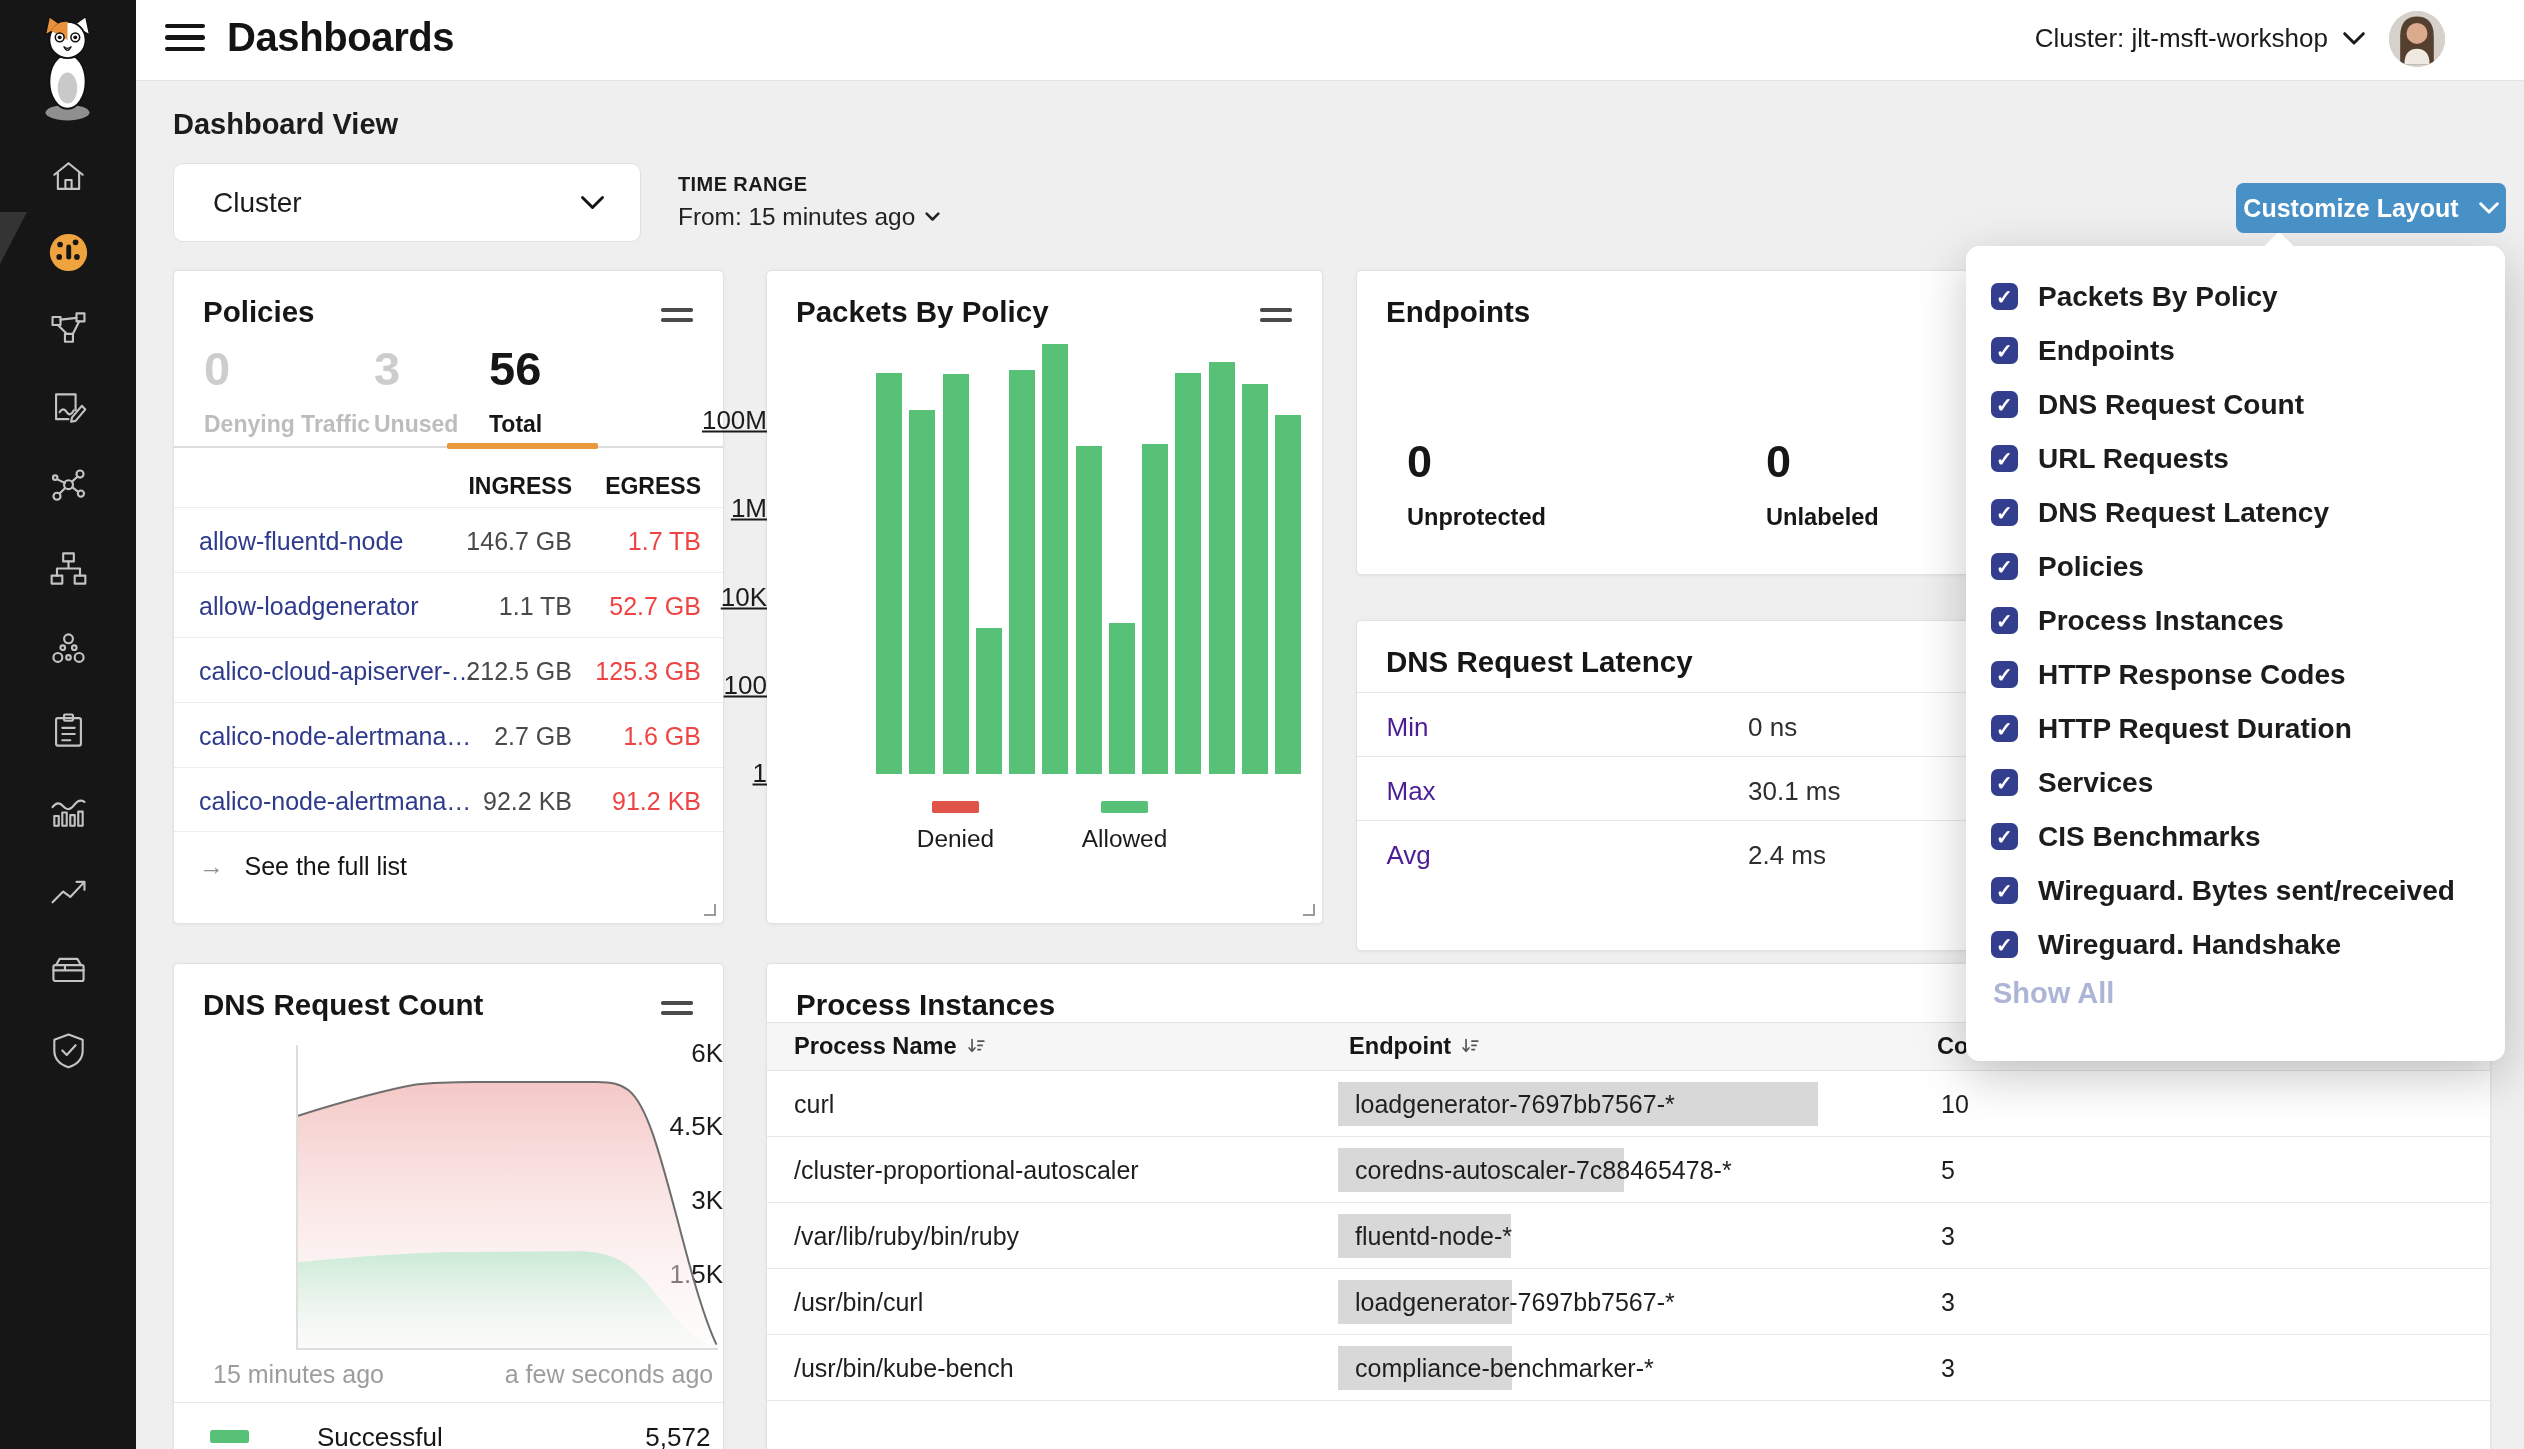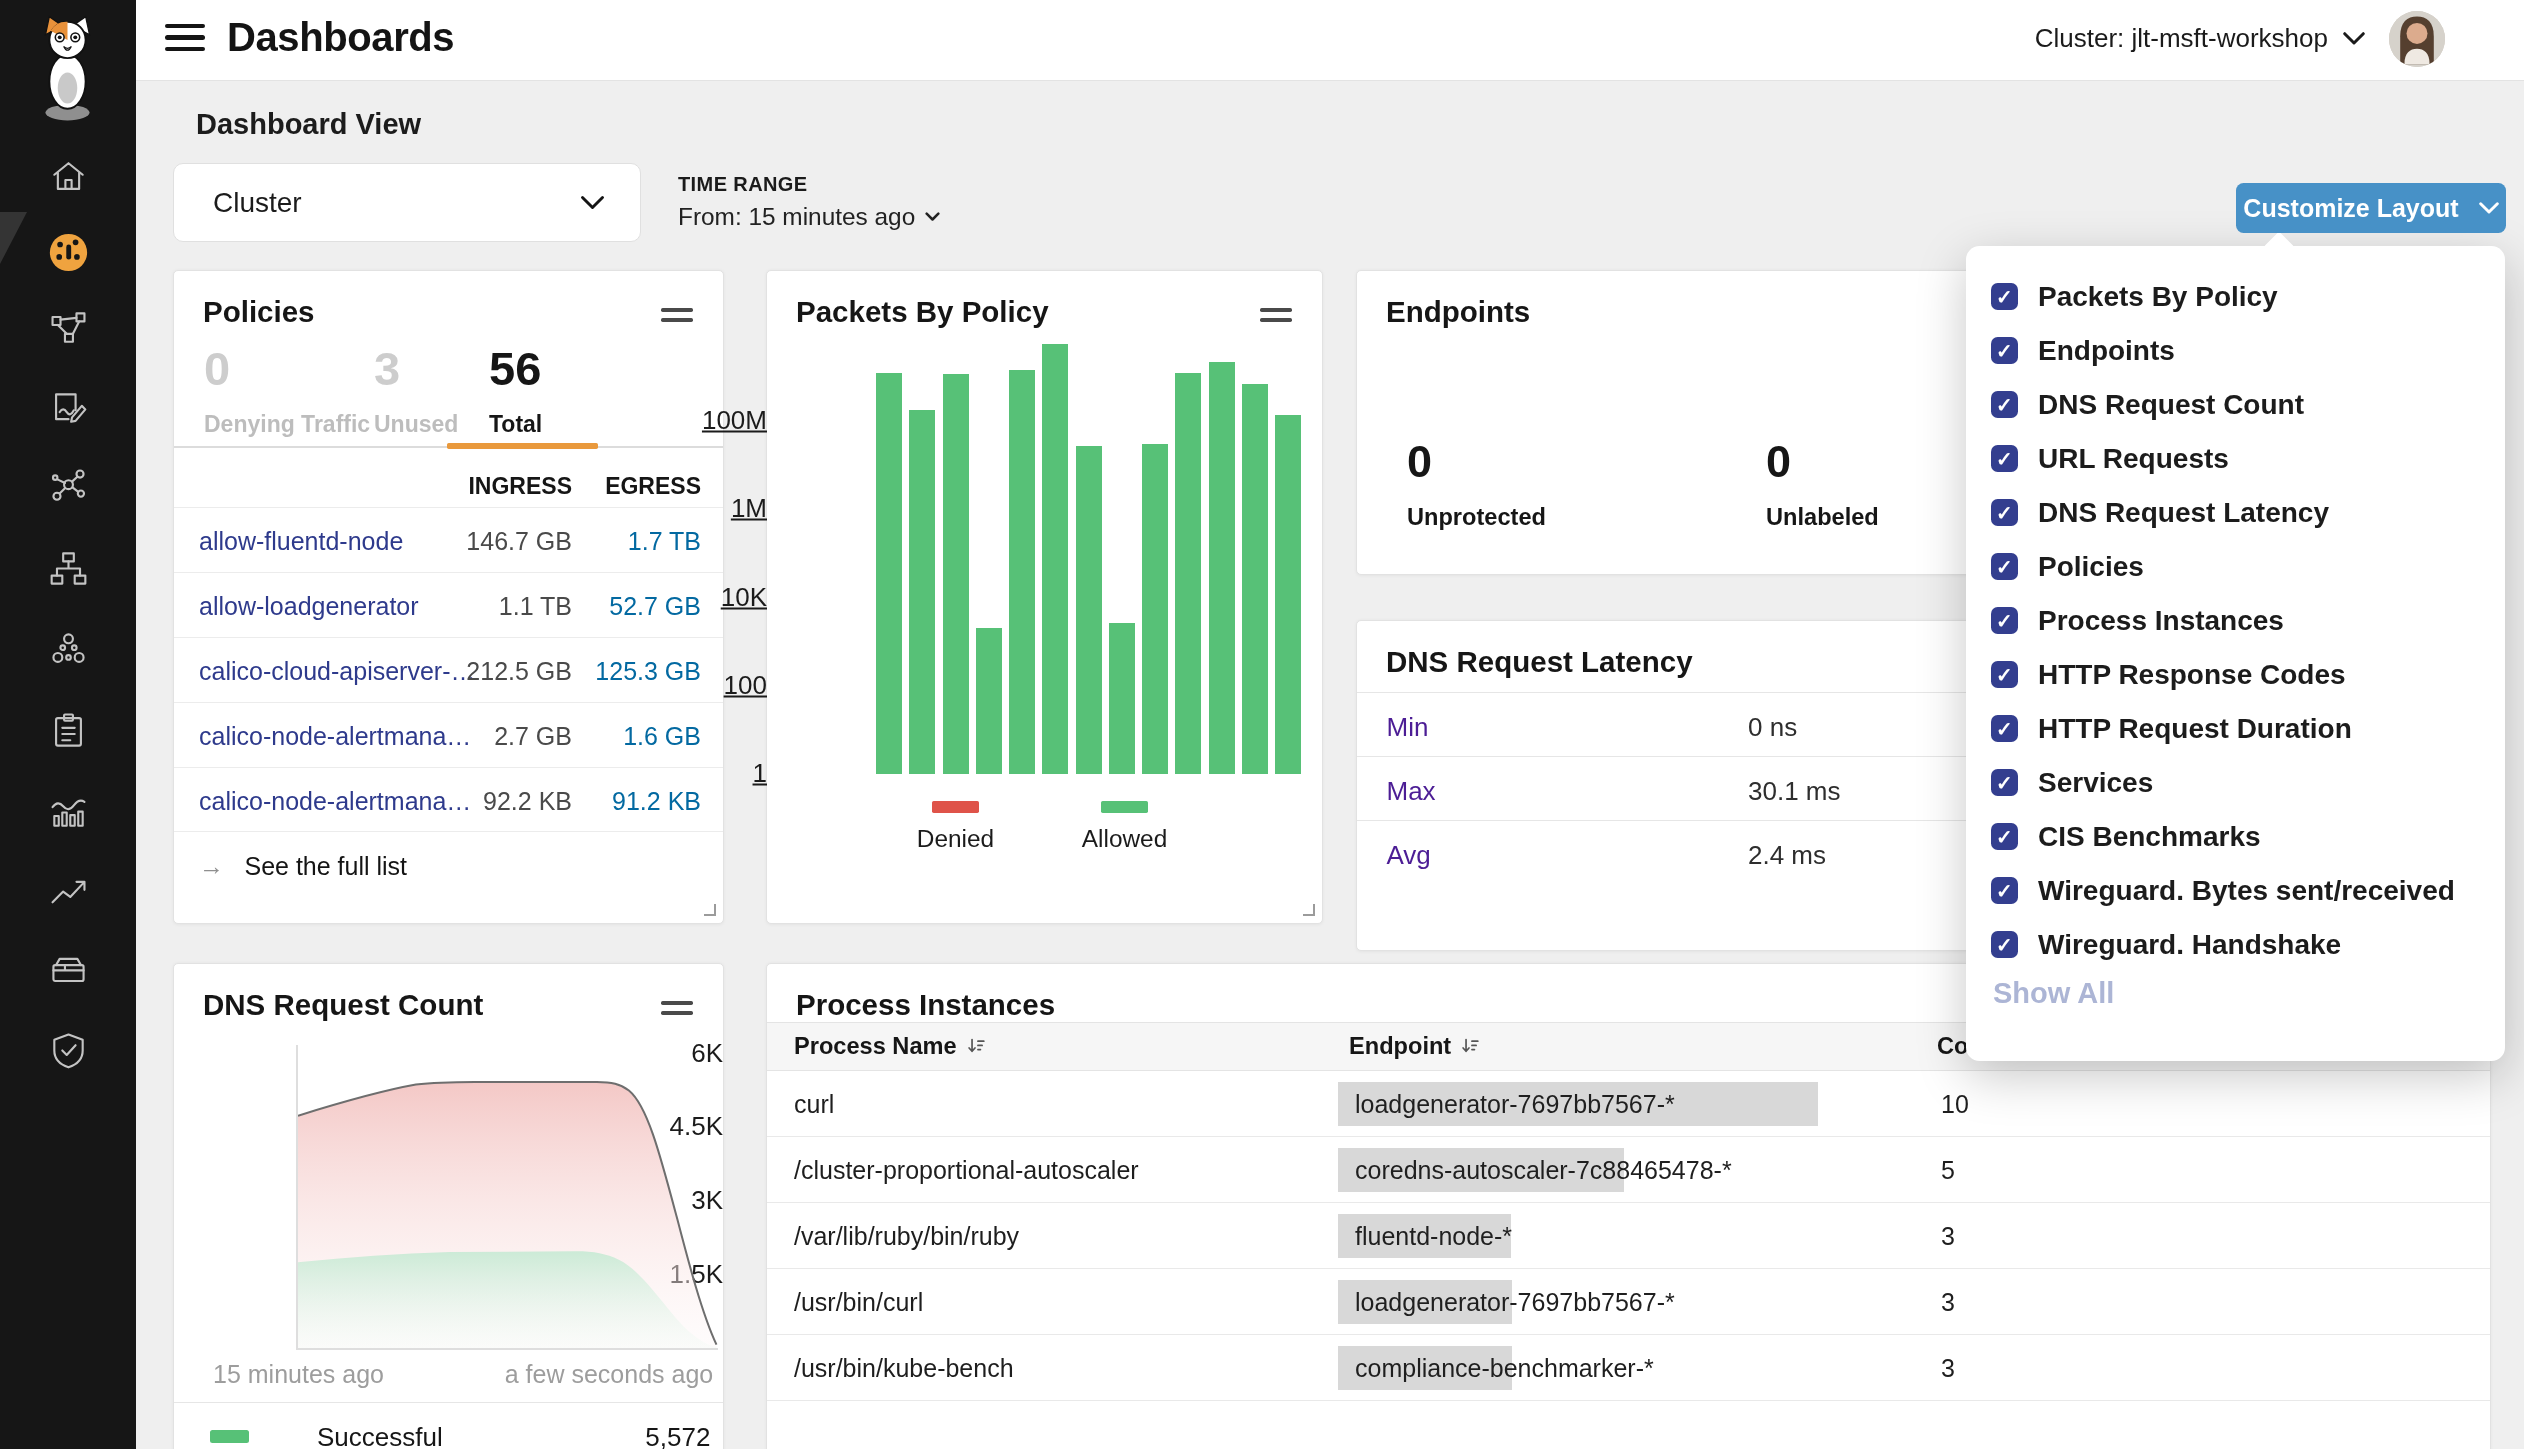--- a/index.html
+++ b/index.html
@@ -17,21 +17,21 @@
 
   
   .sidebar { position:absolute; left:0; top:0; width:136px; height:1449px; background:#161616; z-index:6; }
   .logo { position:absolute; left:27px; top:13.5px; width:81px; height:109px; }
   .wedge { position:absolute; left:0; top:212px; width:27px; height:52px; background:#343434; clip-path:polygon(0 0,100% 0,0 100%); }
   .nav-ico { position:absolute; left:0; width:136px; height:47px; display:flex; justify-content:center; align-items:center; cursor:pointer; }
   .nav-ico svg { width:39px; height:39px; stroke:#c3c3c3; stroke-width:2.4; fill:none; stroke-linecap:round; stroke-linejoin:round; }
   .nav-ico.active svg { stroke:none; }
 
   
-  .section-label { position:absolute; left:173px; top:108px; font-size:29px; font-weight:600; color:#1c1c1c;margin-left:23px; }
+  .section-label { position:absolute; left:173px; top:108px; font-size:29px; font-weight:600; color:#1c1c1c; }
   .view-select { position:absolute; left:173px; top:163px; width:468px; height:79px; background:#fff; border:1.7px solid #e0e0e0; border-radius:10px; display:flex; align-items:center; justify-content:space-between; padding:0 35px 0 39px; cursor:pointer; }
   .view-select .val { font-size:28px; color:#1b1b1b; }
   .timerange { position:absolute; left:678px; top:173px; cursor:pointer; }
   .timerange .tl { font-size:20px; font-weight:700; letter-spacing:0.4px; color:#1b1b1b; }
   .timerange .tv { font-size:24.4px; color:#222; margin-top:6.7px; display:flex; align-items:center; gap:10px; }
   .customize-btn { position:absolute; left:2236px; top:183px; width:270px; height:50px; background:#4791c7; border:none; border-radius:7.6px; color:#fff; font-family:inherit; font-size:25px; font-weight:600; display:flex; align-items:center; justify-content:center; gap:20px; cursor:pointer; z-index:40; }
 
   
   .card { position:absolute; background:#fff; border:0.8px solid #e2e2e2; border-radius:5px; box-shadow:0 0.8px 3.4px rgba(0,0,0,0.05); }
   .card-title { position:absolute; left:29px; top:23.6px; font-size:29.5px; font-weight:700; color:#161616; }
@@ -46,21 +46,21 @@
   .stat-block.dim .num { color:#cdcdcd; } .stat-block.dim .lbl { color:#bdbdbd; }
   .stat-block.dark .num { color:#161616; } .stat-block.dark .lbl { color:#161616; }
   .pol-div { position:absolute; left:0; top:175px; width:100%; height:1.7px; background:#dcdcdc; }
   .pol-activebar { position:absolute; left:273px; top:172px; width:151px; height:5.9px; background:#e9993c; border-radius:1.7px; }
   .pol-head { position:absolute; top:202px; left:0; width:100%; height:34px; font-size:23px; font-weight:700; color:#161616; }
   .pol-head .h1 { position:absolute; right:151px; } .pol-head .h2 { position:absolute; right:22px; }
   .pol-rows { position:absolute; top:236px; left:0; width:100%; }
   .pol-row { position:relative; height:65px; border-top:1.7px solid #ececec; font-size:25px;padding-left:13px; }
   .pol-row .nm { position:absolute; left:25px; top:18.5px; color:#2e3a8c; cursor:pointer; }
   .pol-row .in { position:absolute; right:151px; top:18.5px; color:#4a4a4a; }
-  .pol-row .eg { position:absolute; right:22px; top:18.5px; color:#0369a1;text-align:center; }
+  .pol-row .eg { position:absolute; right:22px; top:18.5px; color:#ef4444;text-align:center; }
   .pol-footer { position:absolute; left:0; top:560px; width:100%; border-top:1.7px solid #ececec; padding:20px 0 0 25px; font-size:25px; }
   .pol-footer .arr { color:#8f8f8f; margin-right:13.5px; }
   .pol-footer .txt { color:#141414; font-weight:500; cursor:pointer; }
 
   
   .pk-ticks { position:absolute; left:0; top:0; }
   .pk-tick { position:absolute; right:0; width:84px; text-align:right; font-size:26px; color:#1b1b1b; transform:translateY(-50%);text-decoration:underline; }
   .pk-bars { position:absolute; left:109px; top:61px; width:425px; height:442px; display:flex; align-items:flex-end; justify-content:space-between; }
   .pk-bar { width:26px; background:#57c177; }
   .pk-legend { position:absolute; top:530px; width:135px; text-align:center; }

